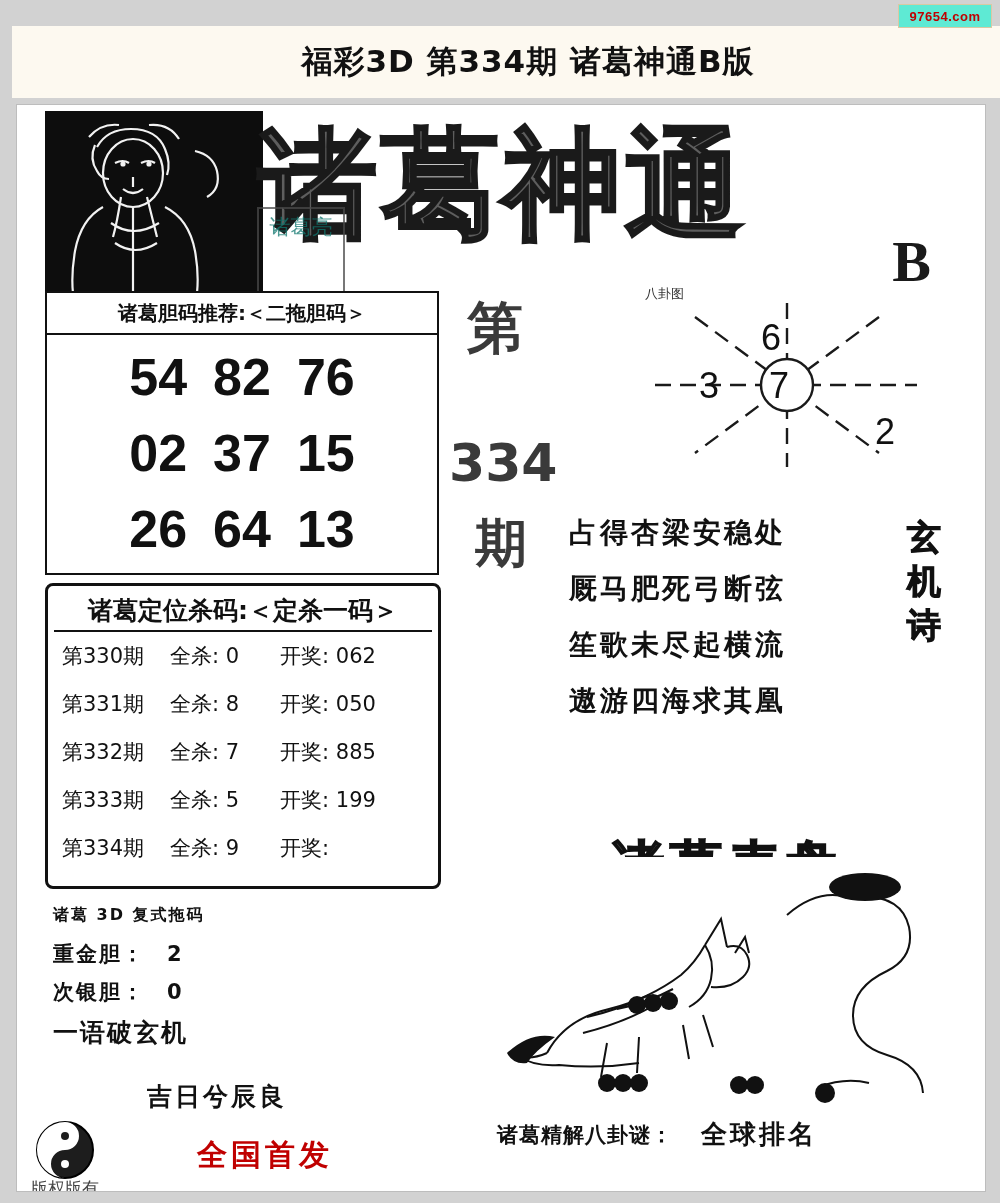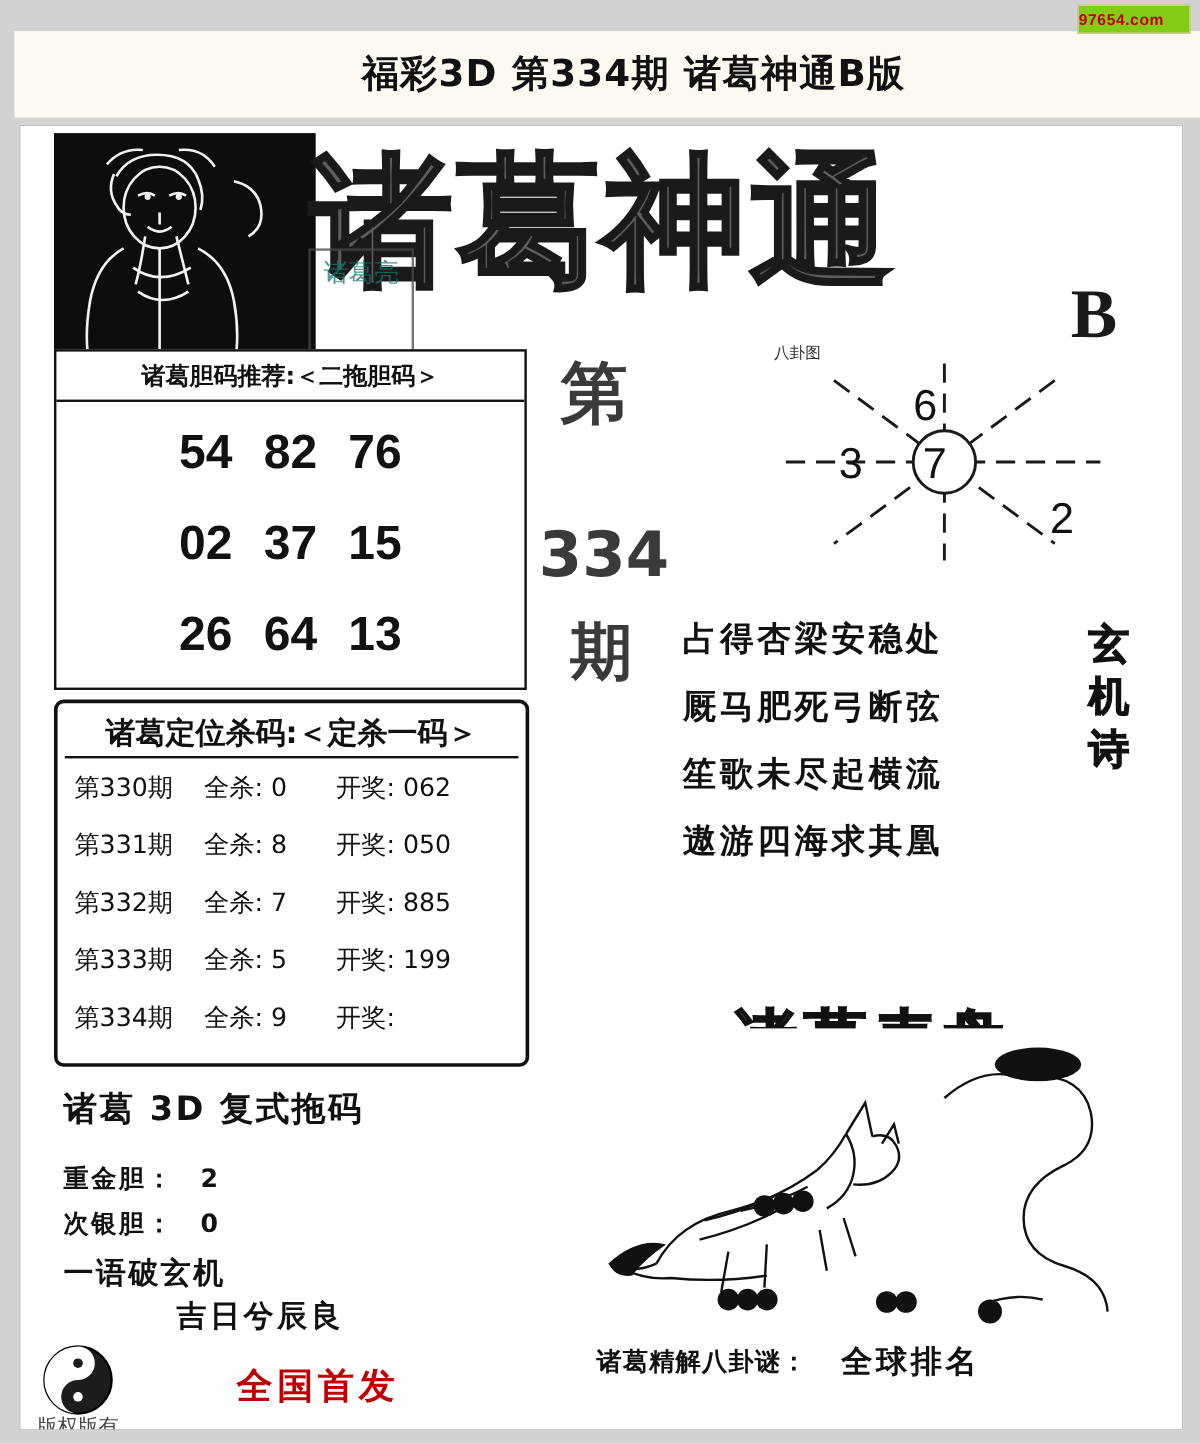--- a/index.html
+++ b/index.html
@@ -11,25 +11,25 @@
     overflow:hidden;
   }
   .page{
     position:absolute;left:0;top:0;width:1000px;height:1203px;
     background:#d2d2d2;
   }
   
   .watermark{
     position:absolute;right:8px;top:4px;
     width:92px;height:22px;
-    background:#84cc16;
+    background:#5eead4;
     border:1px solid #d9c9a3;
     color:#c00000;
     font-size:13px;font-weight:bold;
-    display:flex;align-items:center;justify-content:flex-start;
+    display:flex;align-items:center;justify-content:center;
     letter-spacing:0.5px;
     z-index:50;
   }
   
   .titlebar{
     position:absolute;left:12px;top:26px;width:976px;height:72px;
     background:#fdf9f0;
     display:flex;align-items:center;justify-content:center;padding-left:28px;
   }
   .titlebar .t{
@@ -100,21 +100,21 @@
   }
   .recbox .hd{
     height:40px;border-bottom:2px solid #111;
     display:flex;align-items:center;justify-content:center;
     font-size:20px;font-weight:bold;color:#111;
     font-family:"DejaVu Sans","Liberation Sans",sans-serif;
   }
   .recbox .rows{padding:4px 0 0 0;}
   .recrow{
     display:flex;justify-content:center;gap:26px;
-    font-size:40px;font-weight:bold;color:#111;
+    font-size:52px;font-weight:bold;color:#111;
     line-height:76px;
     font-family:"Liberation Sans",sans-serif;
   }
   
   .killbox{
     position:absolute;left:28px;top:478px;width:390px;height:300px;
     background:#ffffff;border:3px solid #111;border-radius:8px;
   }
   .killbox .hd{
     height:40px;margin:4px 6px 0 6px;
@@ -130,21 +130,21 @@
   }
   .killrow .c1{width:108px;}
   .killrow .c2{width:110px;}
   .killrow .c3{width:130px;}
   
   .fushi{
     position:absolute;left:36px;top:800px;width:400px;
     color:#111;
     font-family:"DejaVu Sans","Liberation Sans",sans-serif;
   }
-  .fushi .h{font-size:28px;font-weight:bold;letter-spacing:2px;margin-bottom:25px;}
+  .fushi .h{font-size:16px;font-weight:bold;letter-spacing:2px;margin-bottom:14px;}
   .fushi .r{font-size:21px;font-weight:bold;margin:10px 0;letter-spacing:2px;}
   .fushi .r .v{margin-left:22px;font-weight:bold;}
   .fushi .last{font-size:25px;font-weight:bold;letter-spacing:2px;}
   .jiri{
     position:absolute;left:130px;top:975px;
     font-size:25px;font-weight:bold;color:#111;letter-spacing:3px;
     font-family:"DejaVu Sans","Liberation Sans",sans-serif;
   }
   .quanguo{
     position:absolute;left:180px;top:1030px;

